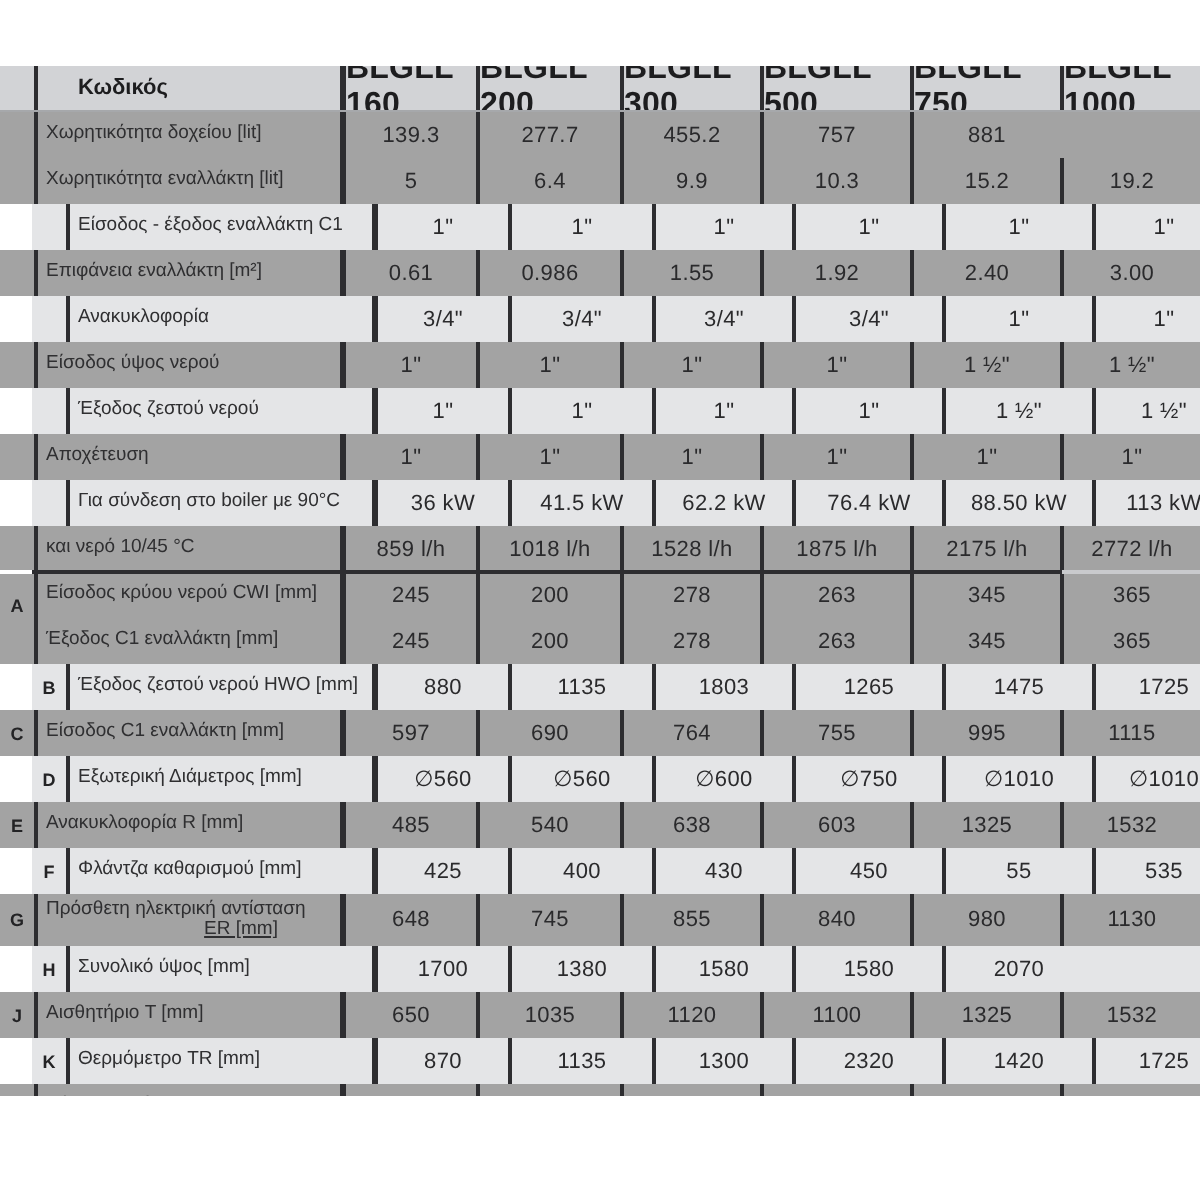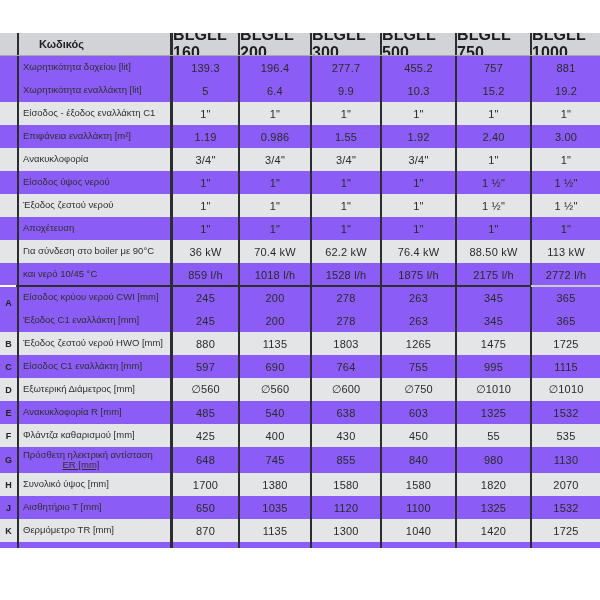--- a/index.html
+++ b/index.html
@@ -11,37 +11,37 @@
   }
   *{margin:0;padding:0;box-sizing:border-box;}
   html,body{background:#ffffff;}
   .page{
     position:relative;width:600px;height:548px;background:#ffffff;overflow:hidden;
     font-family:"Liberation Sans","DejaVu Sans",sans-serif;color:var(--txt);
   }
   .spec-table{position:absolute;top:33px;left:0;width:600px;}
   .row{
     display:grid;grid-template-columns:var(--cols);
-    height:23px;background:#8b5cf6;position:relative;
+    height:23px;background:#a3a3a3;position:relative;
   }
   .row.tall{height:26px;}
-  .row.shade{background:var(--stripe);}
+  .row.shade{background:var(--stripe);margin-left:16px;}
   .header-row{background:var(--header-bg);border-bottom:1px solid #a6a8ab;height:23px;}
   .cell{overflow:hidden;}
   .letter{
     display:flex;align-items:center;justify-content:center;
     font-size:9px;font-weight:bold;color:#232325;
   }
   .letter-bottom{align-items:flex-end;padding-bottom:1px;line-height:9px;}
   .lbl{
     border-left:2px solid var(--line);
     display:flex;flex-direction:column;justify-content:center;
     padding-left:4px;font-size:9.5px;line-height:10.5px;color:var(--txt);
   }
-  .lbl .lbl2{text-align:center;padding-right:31px;text-decoration:underline;}
+  .lbl .lbl2{text-align:right;padding-right:31px;text-decoration:underline;}
   .header-code{
     border-left:2px solid var(--line);
     display:flex;align-items:center;justify-content:flex-start;
     padding-left:20px;font-size:11px;font-weight:bold;color:#1d1d1f;
   }
   .val{
     border-left:2px solid var(--line);
     display:flex;align-items:center;justify-content:center;
     font-size:11px;letter-spacing:0.2px;color:#2a2a2c;
   }
@@ -72,21 +72,20 @@
         <div class="cell val colhead">BLGLL 750</div>
         <div class="cell val colhead">BLGLL 1000</div>
       </div>
     <div id="rows">
         <div class="row">
           <div class="cell letter"></div>
           <div class="cell lbl">
             <span>Χωρητικότητα δοχείου [lit]</span>
           </div>
           <div class="cell val first">139.3</div>
-          <div class="cell val">196.4</div>
           <div class="cell val">277.7</div>
           <div class="cell val">455.2</div>
           <div class="cell val">757</div>
           <div class="cell val">881</div>
         </div>
         <div class="row">
           <div class="cell letter"></div>
           <div class="cell lbl">
             <span>Χωρητικότητα εναλλάκτη [lit]</span>
           </div>
@@ -107,21 +106,21 @@
           <div class="cell val">1"</div>
           <div class="cell val">1"</div>
           <div class="cell val">1"</div>
           <div class="cell val">1"</div>
         </div>
         <div class="row">
           <div class="cell letter"></div>
           <div class="cell lbl">
             <span>Επιφάνεια εναλλάκτη [m²]</span>
           </div>
-          <div class="cell val first">1.19</div>
+          <div class="cell val first">0.61</div>
           <div class="cell val">0.986</div>
           <div class="cell val">1.55</div>
           <div class="cell val">1.92</div>
           <div class="cell val">2.40</div>
           <div class="cell val">3.00</div>
         </div>
         <div class="row shade">
           <div class="cell letter"></div>
           <div class="cell lbl">
             <span>Ανακυκλοφορία</span>
@@ -168,21 +167,21 @@
           <div class="cell val">1"</div>
           <div class="cell val">1"</div>
           <div class="cell val">1"</div>
         </div>
         <div class="row shade">
           <div class="cell letter"></div>
           <div class="cell lbl">
             <span>Για σύνδεση στο boiler με 90°C</span>
           </div>
           <div class="cell val first">36 kW</div>
-          <div class="cell val">70.4 kW</div>
+          <div class="cell val">41.5 kW</div>
           <div class="cell val">62.2 kW</div>
           <div class="cell val">76.4 kW</div>
           <div class="cell val">88.50 kW</div>
           <div class="cell val">113 kW</div>
         </div>
         <div class="row">
           <div class="cell letter"></div>
           <div class="cell lbl">
             <span>και νερό 10/45 °C</span>
           </div>
@@ -293,21 +292,20 @@
         </div>
         <div class="row shade">
           <div class="cell letter">H</div>
           <div class="cell lbl">
             <span>Συνολικό ύψος [mm]</span>
           </div>
           <div class="cell val first">1700</div>
           <div class="cell val">1380</div>
           <div class="cell val">1580</div>
           <div class="cell val">1580</div>
-          <div class="cell val">1820</div>
           <div class="cell val">2070</div>
         </div>
         <div class="row">
           <div class="cell letter">J</div>
           <div class="cell lbl">
             <span>Αισθητήριο  T [mm]</span>
           </div>
           <div class="cell val first">650</div>
           <div class="cell val">1035</div>
           <div class="cell val">1120</div>
@@ -316,21 +314,21 @@
           <div class="cell val">1532</div>
         </div>
         <div class="row shade">
           <div class="cell letter">K</div>
           <div class="cell lbl">
             <span>Θερμόμετρο TR [mm]</span>
           </div>
           <div class="cell val first">870</div>
           <div class="cell val">1135</div>
           <div class="cell val">1300</div>
-          <div class="cell val">1040</div>
+          <div class="cell val">2320</div>
           <div class="cell val">1420</div>
           <div class="cell val">1725</div>
         </div>
         <div class="row">
           <div class="cell letter"></div>
           <div class="cell lbl">
             <span>Βάρος δοχείου [kg]</span>
           </div>
           <div class="cell val first">60.5</div>
           <div class="cell val">86</div>

